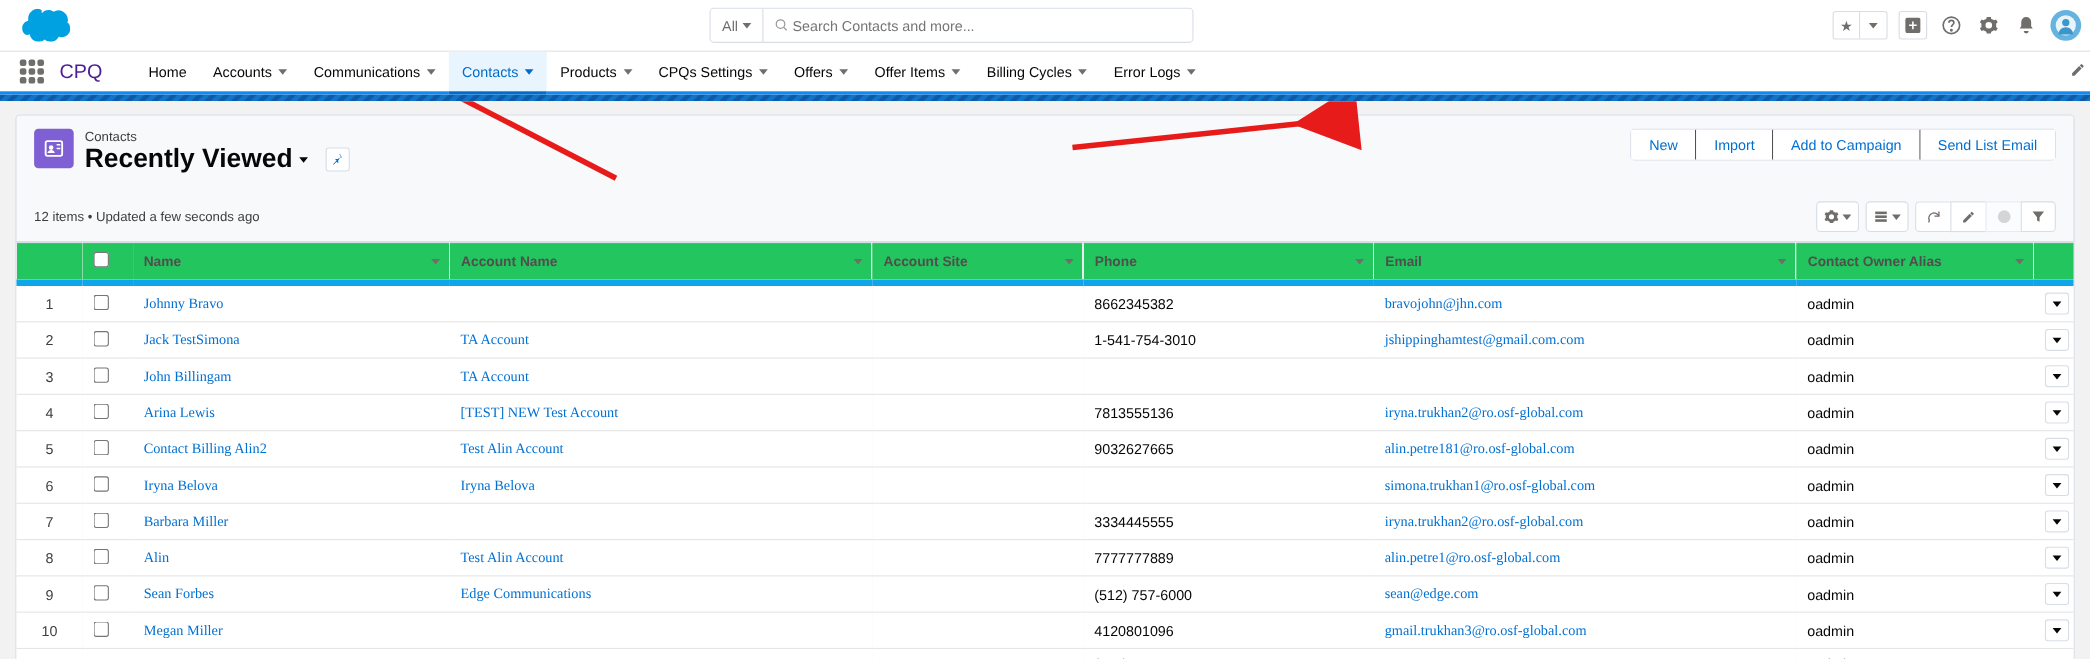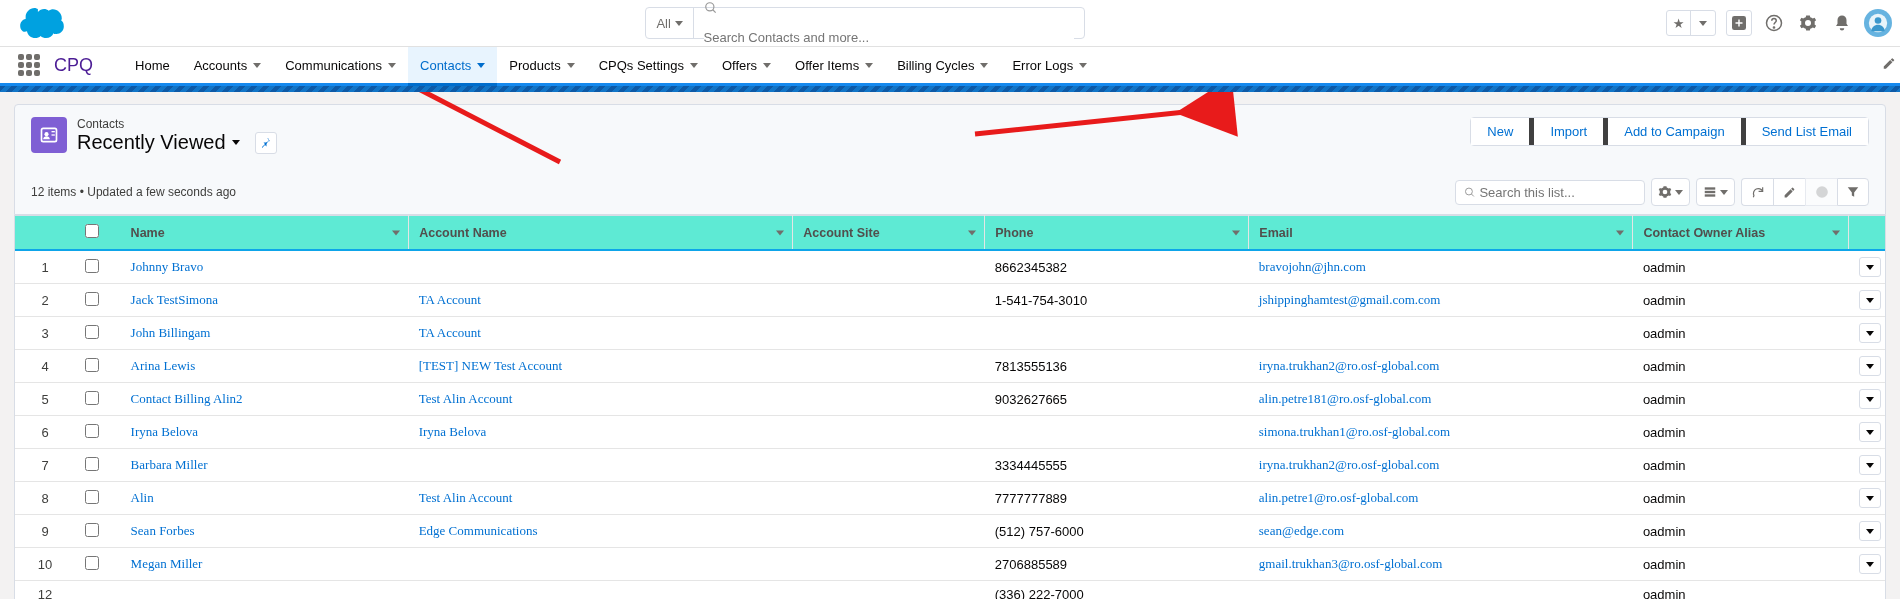--- a/index.html
+++ b/index.html
@@ -5,21 +5,21 @@
 * { margin: 0; padding: 0; box-sizing: border-box; font-family: -apple-system, "Salesforce Sans", Arial, sans-serif; }
 body { background: #fff; width: 1900px; font-size: 13px; color: #080707; overflow: hidden; }
 
 
 .util-header { height: 46px; display: flex; align-items: center; padding: 0 8px 0 20px; }
 .cloud-logo { width: 44px; height: 30px; }
 .cloud-logo svg { width: 100%; height: 100%; }
 .util-center { flex: 1; display: flex; justify-content: center; }
 .search-wrap { display: flex; align-items: center; height: 32px; border: 1px solid #d8dde6; border-radius: 4px; }
 .search-scope { height: 100%; display: flex; align-items: center; padding: 0 10px; border-right: 1px solid #d8dde6; color: #706e6b; }
-.search-box { display: flex; padding: 0 10px; width: 390px; flex-direction: column; }
+.search-box { display: flex; align-items: center; padding: 0 10px; width: 390px; }
 .search-box input { border: none; outline: none; width: 100%; font-size: 13px; color: #706e6b; }
 .util-right { display: flex; align-items: center; gap: 10px; }
 .util-icon-btn { width: 24px; height: 24px; display: flex; align-items: center; justify-content: center; color: #706e6b; cursor: pointer; }
 .util-icon-btn.boxed { border: 1px solid #d8dde6; border-radius: 3px; width: 26px; height: 26px; }
 .star-box { display: flex; border: 1px solid #d8dde6; border-radius: 3px; height: 26px; }
 .star-box > div { width: 24px; display: flex; align-items: center; justify-content: center; color: #706e6b; }
 .star-box > div:first-child { border-right: 1px solid #d8dde6; }
 .avatar-circle { width: 28px; height: 28px; border-radius: 50%; background: #66b3e0; display: flex; align-items: center; justify-content: center; }
 
 
@@ -34,40 +34,40 @@
 .wave-border { height: 6px; background: linear-gradient(135deg, #0d5aa7 25%, #1175c7 25%, #1175c7 50%, #0d5aa7 50%, #0d5aa7 75%, #1175c7 75%); background-size: 12px 12px; }
 
 
 .page-area { padding: 12px 14px 0 14px; background: #f3f2f2; }
 .page-header { background: #f7f9fb; border: 1px solid #d8dde6; border-radius: 4px 4px 0 0; padding: 12px 16px 8px 16px; position: relative; }
 .head-top { display: flex; align-items: flex-start; }
 .obj-icon { width: 36px; height: 36px; border-radius: 4px; background: #7f5fd4; display: flex; align-items: center; justify-content: center; margin-right: 10px; }
 .obj-text { }
 .obj-label { font-size: 12px; color: #3e3e3c; }
 .view-name-row { display: flex; align-items: center; gap: 6px; }
-.view-name { font-size: 20px; font-weight: 400; color: #080707; }
+.view-name { font-size: 24px; font-weight: 700; color: #080707; }
 .pin-btn { width: 22px; height: 22px; border: 1px solid #d8dde6; border-radius: 3px; display: flex; align-items: center; justify-content: center; color: #0070d2; cursor: pointer; background: #fff; }
 .head-actions { margin-left: auto; display: flex; gap: 0; border: 1px solid #d8dde6; border-radius: 4px; background: #fff; }
-.head-actions button { background: #fff; border: none; border-right: 5px solid #404040; padding: 6px 16px; font-size: 13px; color: #0070d2; cursor: pointer; }
+.head-actions button { background: #fff; border: none; border-right: 1px solid #404040; padding: 6px 16px; font-size: 13px; color: #0070d2; cursor: pointer; }
 .head-actions button:last-child { border-right: none; }
 .head-bottom { display: flex; align-items: center; margin-top: 24px; }
 .meta-line { font-size: 12px; color: #3e3e3c; }
 .head-controls { margin-left: auto; display: flex; align-items: center; gap: 6px; }
 .list-search { display: flex; align-items: center; border: 1px solid #d8dde6; border-radius: 4px; background: #fff; padding: 4px 8px; width: 190px; }
 .list-search input { border: none; outline: none; width: 100%; font-size: 13px; }
 .ctl-btn { height: 28px; min-width: 32px; border: 1px solid #d8dde6; border-radius: 4px; background: #fff; display: flex; align-items: center; justify-content: center; color: #706e6b; cursor: pointer; padding: 0 6px; gap: 3px; }
 .ctl-group { display: flex; }
 .ctl-group .ctl-btn { border-radius: 0; border-right: none; }
 .ctl-group .ctl-btn:first-child { border-radius: 4px 0 0 4px; }
 .ctl-group .ctl-btn:last-child { border-radius: 0 4px 4px 0; border-right: 1px solid #d8dde6; }
 
 
 .table-wrap { border: 1px solid #d8dde6; border-top: none; }
 table { width: 100%; border-collapse: collapse; table-layout: fixed; }
-th { background: #5eead4; text-align: left; font-weight: 700; font-size: 12.5px; color: #514f4d; padding: 8px 10px; border-bottom: 2px solid #0ea5e9; border-top: 1px solid #d8dde6; position: relative; }
+th { background: #22c55e; text-align: left; font-weight: 700; font-size: 12.5px; color: #514f4d; padding: 8px 10px; border-bottom: 6px solid #0ea5e9; border-top: 1px solid #d8dde6; position: relative; }
 th.sortable { border-right: 1px solid #e5e5e5; }
 th .col-caret { position: absolute; right: 8px; top: 50%; transform: translateY(-50%); color: #706e6b; }
 td { padding: 6px 10px; border-bottom: 1px solid #e5e5e5; font-size: 13px; color: #080707; vertical-align: middle; background: #fff; }
 td.idx { text-align: center; color: #3e3e3c; }
 td a, .link { color: #0070d2; text-decoration: none; font-family: Liberation Serif, serif; }
 .chk { width: 14px; height: 14px; }
 .row-menu { text-align: center; }
 .row-menu-btn { width: 22px; height: 20px; border: 1px solid #d8dde6; border-radius: 3px; background: #fff; display: inline-flex; align-items: center; justify-content: center; cursor: pointer; }
 
 .col-idx { width: 50px; }
@@ -240,27 +240,20 @@
       <div class="head-actions">
         <button>New</button>
         <button>Import</button>
         <button>Add to Campaign</button>
         <button>Send List Email</button>
       </div>
     </div>
     <div class="head-bottom">
       <div class="meta-line">12 items • Updated a few seconds ago</div>
       <div class="head-controls">
-        <div class="list-search">
-          <svg width="13" height="13" viewBox="0 0 24 24" fill="none" stroke="#999" stroke-width="2">
-              <circle cx="10" cy="10" r="7"></circle>
-              <line x1="20" y1="20" x2="15" y2="15"></line>
-            </svg>&nbsp;
-          <input type="text" placeholder="Search this list..." style="">
-        </div>
         <div class="ctl-btn">
           <svg width="14" height="14" viewBox="0 0 24 24" fill="#706e6b">
               <path d="M12 8a4 4 0 100 8 4 4 0 000-8zm9 4c0 .7-.1 1.3-.2 2l2 1.6-2 3.4-2.4-1c-1 .8-2.2 1.4-3.4 1.7L14.5 22h-5l-.5-2.3c-1.2-.3-2.4-.9-3.4-1.7l-2.4 1-2-3.4 2-1.6C3.1 13.3 3 12.7 3 12s.1-1.3.2-2l-2-1.6 2-3.4 2.4 1c1-.8 2.2-1.4 3.4-1.7L9.5 2h5l.5 2.3c1.2.3 2.4.9 3.4 1.7l2.4-1 2 3.4-2 1.6c.1.7.2 1.3.2 2z"></path>
             </svg>
           <span class="caret-down"></span>
         </div>
         <div class="ctl-btn">
           <svg width="14" height="14" viewBox="0 0 24 24" fill="#706e6b">
               <rect x="3" y="4" width="18" height="4"></rect>
               <rect x="3" y="10" width="18" height="4"></rect>
@@ -438,21 +431,21 @@
             <td class="row-menu"><span class="row-menu-btn">
                 <span class="caret-down"></span>
               </span></td>
           </tr>
           <tr>
             <td class="idx">10</td>
             <td><input type="checkbox" class="chk" style=""></td>
             <td><a href="#">Megan Miller</a></td>
             <td></td>
             <td></td>
-            <td>2706885589</td>
+            <td>4120801096</td>
             <td><a href="#">gmail.trukhan3@ro.osf-global.com</a></td>
             <td>oadmin</td>
             <td class="row-menu"><span class="row-menu-btn">
                 <span class="caret-down"></span>
               </span></td>
           </tr>
           <tr>
             <td class="idx">12</td>
             <td></td>
             <td></td>

